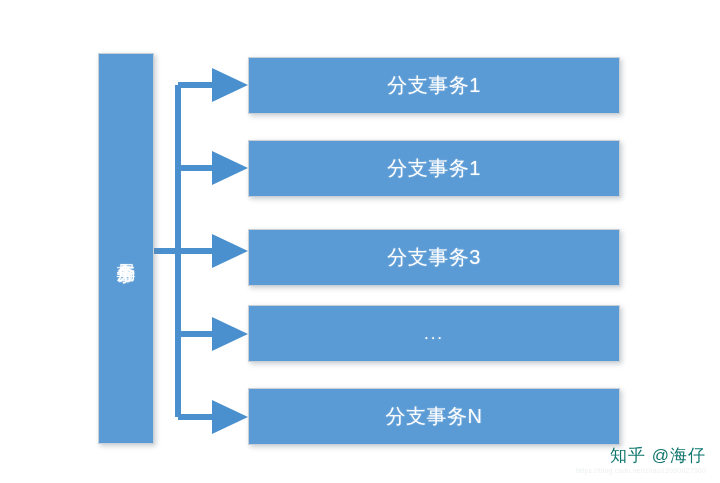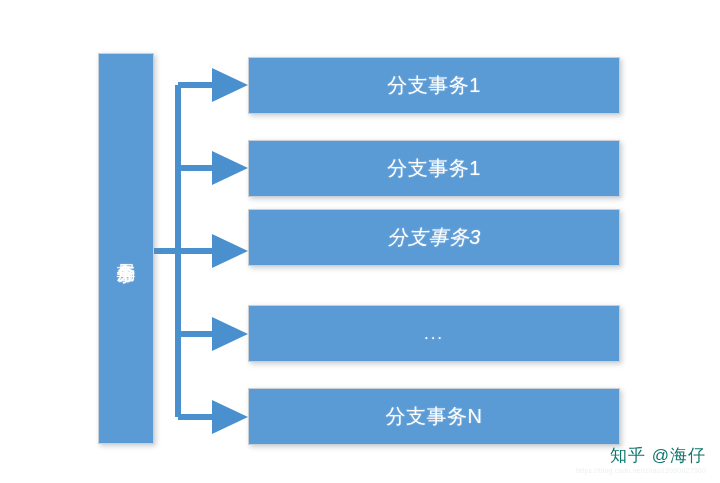--- a/index.html
+++ b/index.html
@@ -57,21 +57,21 @@
   
   .branch-box {
     left: 248px;
     width: 372px;
     height: 57px;
     font-size: 20px;
     letter-spacing: 0.5px;
   }
   .branch-box.b0 { top: 57px; }
   .branch-box.b1 { top: 140px; }
-  .branch-box.b2 { top: 209px; font-style: italic; }
+  .branch-box.b2 { top: 229px; }
   .branch-box.b3 { top: 305px; }
   .branch-box.b4 { top: 388px; }
 
   .branch-box.is-ellipsis {
     font-size: 17px;
     letter-spacing: 2px;
   }
 
   
   #connectors {

